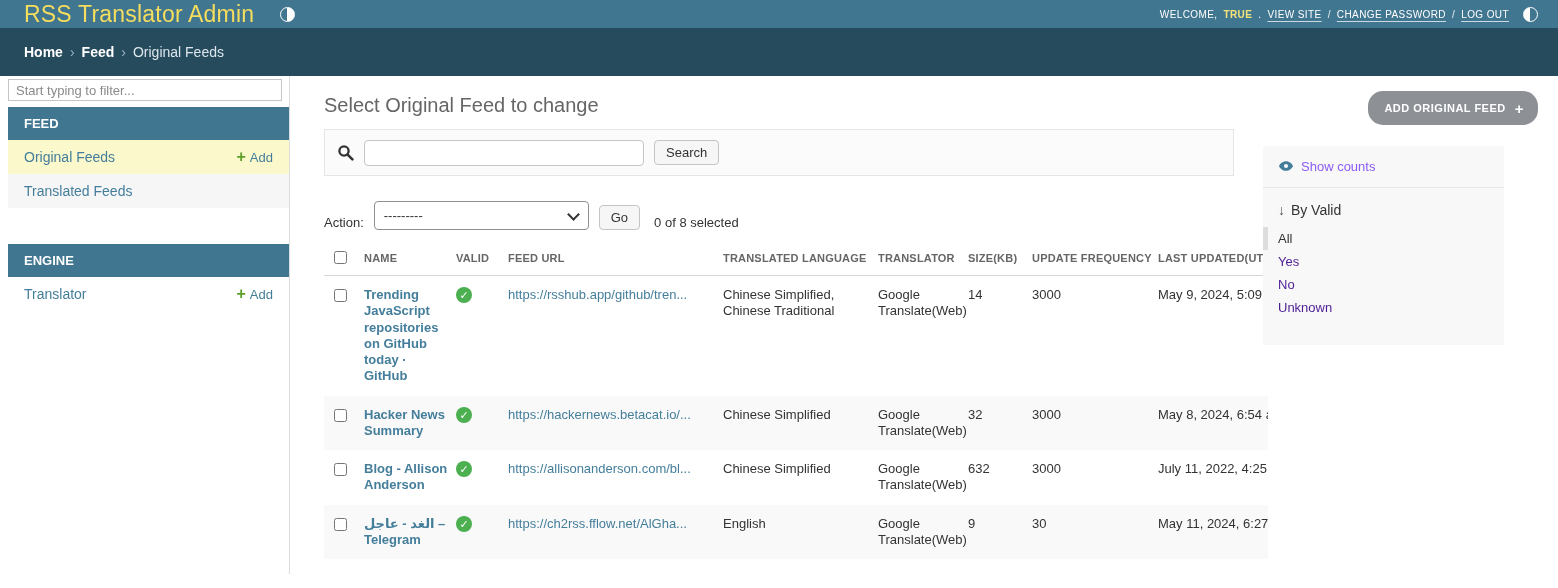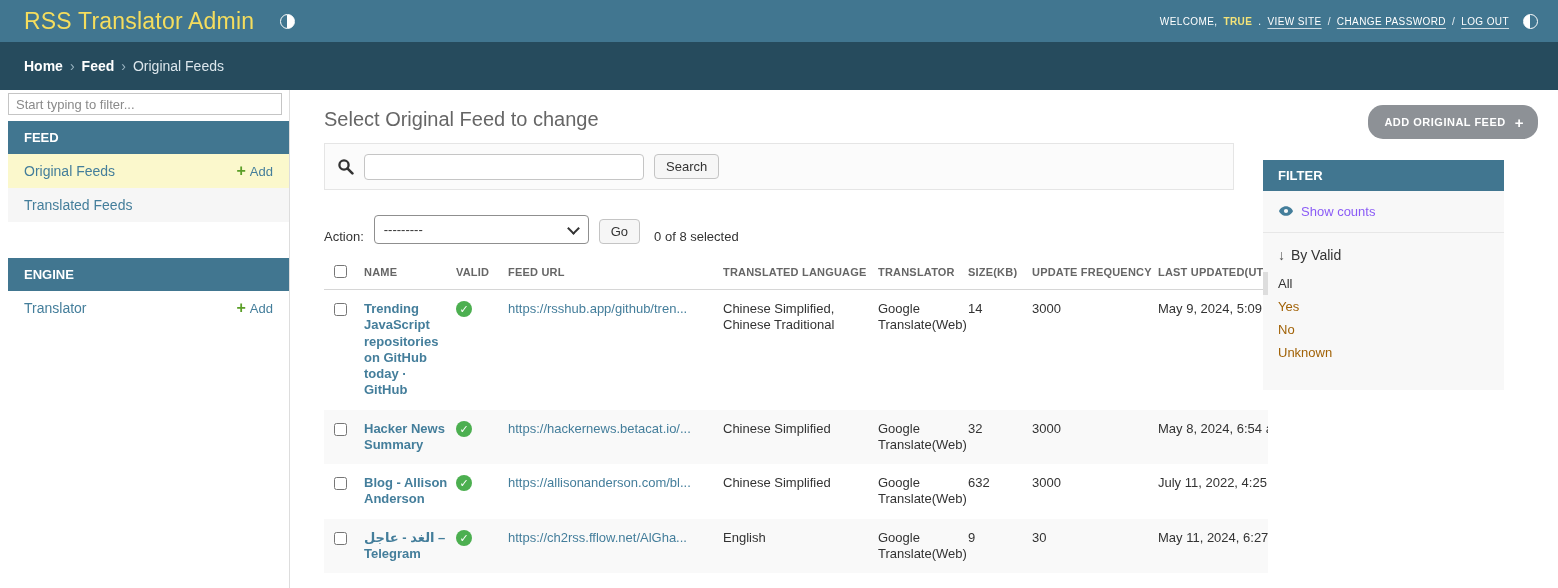--- a/index.html
+++ b/index.html
@@ -5,21 +5,21 @@
   * { box-sizing: border-box; margin: 0; padding: 0; }
   html,body { width:1558px; height:588px; overflow:hidden; }
   body {
     font-family: "Liberation Sans", "DejaVu Sans", sans-serif;
     font-size: 13px; color:#333; background:#fff;
   }
   a { text-decoration:none; cursor:pointer; }
 
   
   #header {
-    height:42px; background:#417690; display:flex; align-items:center;
+    height:28px; background:#417690; display:flex; align-items:center;
     justify-content:space-between; padding:0 20px 0 24px;
   }
   .brand-wrap { display:flex; align-items:center; gap:26px; }
   .brand { color:#f5dd5d; font-size:23px; font-weight:400; letter-spacing:.2px; }
   .half-circle {
     width:15px; height:15px; border-radius:50%; border:1.5px solid #fff;
     background:linear-gradient(90deg, rgba(255,255,255,0) 0 50%, #fff 50% 100%);
     display:inline-block; cursor:pointer;
   }
   .half-circle.left-fill { background:linear-gradient(90deg, #fff 0 50%, rgba(255,255,255,0) 50% 100%); }
@@ -128,21 +128,21 @@
   .filter-caption { background:#417690; color:#fff; font-weight:bold; font-size:13px; padding:8px 15px; }
   .show-counts {
     display:flex; align-items:center; gap:7px; padding:12px 15px 13px 15px;
     color:#8b5cf6; font-size:13px; border-bottom:1px solid #e7e7e7;
   }
   .filter-group-title { padding:14px 15px 9px 15px; font-size:14px; color:#333; }
   .filter-group-title .arrow { color:#555; margin-right:2px; }
   ul.filter-options { list-style:none; }
   ul.filter-options li { padding:3px 15px 3px 15px; line-height:17px; }
   ul.filter-options li.selected { border-left:5px solid #ddd; padding-left:10px; }
-  ul.filter-options li a { color:#a16207; font-size:13px; }
+  ul.filter-options li a { color:#4c1d95; font-size:13px; }
   ul.filter-options li.selected a { color:#333; }
   .eye-icon svg { display:block; }
   .search-icon svg { display:block; }
 </style>
 </head>
 <body>
 
 <div id="header">
   <div class="brand-wrap">
     <a class="brand">RSS Translator Admin</a>
@@ -308,21 +308,20 @@
   </main>
 
   <div id="rightcol">
     <div class="object-tools">
       <a class="add-btn">
         <span>ADD ORIGINAL FEED</span>
         <span class="plus">+</span>
       </a>
     </div>
     <div id="filter-panel">
-      <div class="filter-caption">FILTER</div>
       <a class="show-counts">
         <span class="eye-icon">
           <svg width="16" height="16" viewBox="0 0 16 16">
             <path d="M8 3.2C4.6 3.2 1.9 5.6 1 8c.9 2.4 3.6 4.8 7 4.8S14.1 10.4 15 8c-.9-2.4-3.6-4.8-7-4.8z" fill="#447e9b"></path>
             <circle cx="8" cy="8" r="2.1" fill="#f8f8f8"></circle>
           </svg>
         </span>
         <span>Show counts</span>
       </a>
       <div class="filter-group-title">

